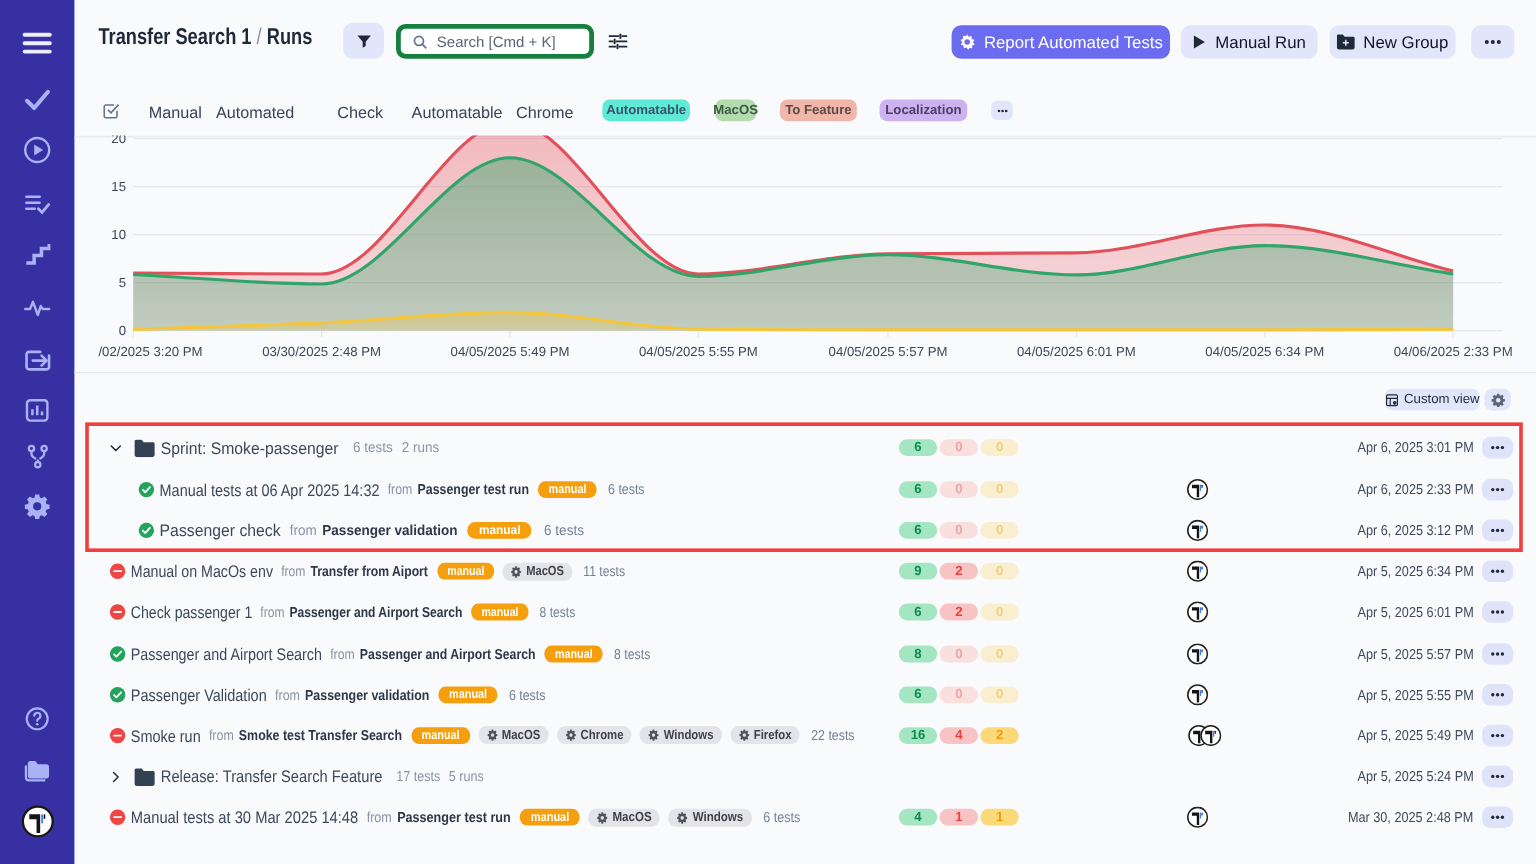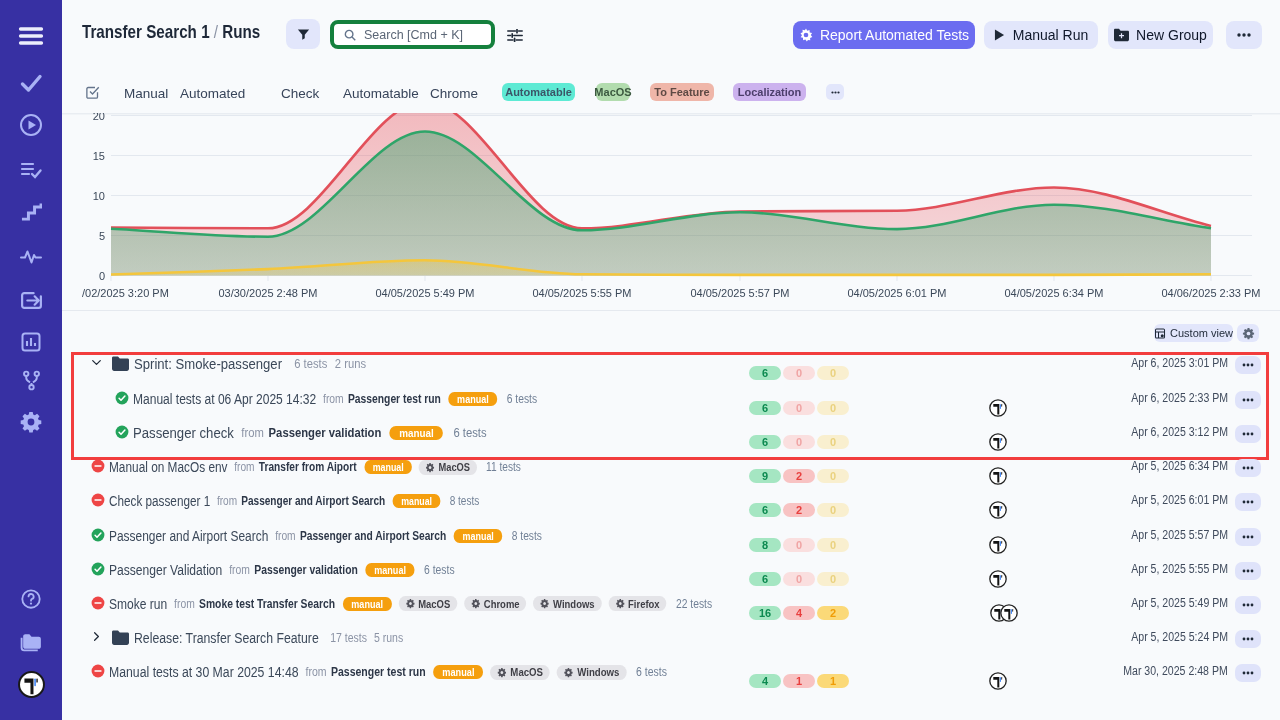--- a/index.html
+++ b/index.html
@@ -4,21 +4,21 @@
 *{margin:0;padding:0;box-sizing:border-box}
 html,body{width:1280px;height:720px;overflow:hidden;background:#f8fafc;
 font-family:"Liberation Sans",sans-serif;color:#334155;position:relative}
 .abs{position:absolute}
 .sidebar{left:0;top:0;width:62px;height:720px;background:#3730a3}
 .sicon{position:absolute;left:0;width:62px;display:flex;justify-content:center}
 .btn{display:flex;align-items:center;justify-content:center;border-radius:8px;font-weight:400;white-space:nowrap}
 .lav{background:#e2e6fb;color:#0f172a}
 .cnt{position:absolute;width:32px;height:14px;border-radius:8px;font-size:11px;font-weight:700;
 display:flex;align-items:center;justify-content:center;top:10px}
-.row{position:absolute;left:80px;width:1200px;height:34px;display:flex;align-items:flex-start}
+.row{position:absolute;left:80px;width:1200px;height:34px;display:flex;align-items:center}
 .sqz{display:inline-flex;align-items:center;transform:scaleX(.92);transform-origin:left center;margin-left:4px}
 .rt{font-size:14px;color:#3b4859;white-space:nowrap}
 .from{font-size:12px;color:#8b93a5;margin-left:8px}
 .src{font-size:12px;font-weight:700;color:#2d3748;margin-left:5px;white-space:nowrap}
 .man{background:#f59f0e;color:#fff;font-size:10.5px;font-weight:700;border-radius:999px;
 padding:0 10px;height:14px;display:inline-flex;align-items:center;margin-left:9px}
 .env{background:#e4e4e8;color:#3f3f46;font-size:11px;font-weight:700;border-radius:999px;
 padding:0 8px;height:15px;display:inline-flex;align-items:center;gap:4px;margin-left:8px}
 .ntests{font-size:12px;color:#718096;margin-left:11px;white-space:nowrap}
 .date{position:absolute;right:52px;font-size:12px;color:#3f4a5c;white-space:nowrap;transform:scaleX(.88);transform-origin:right center}

